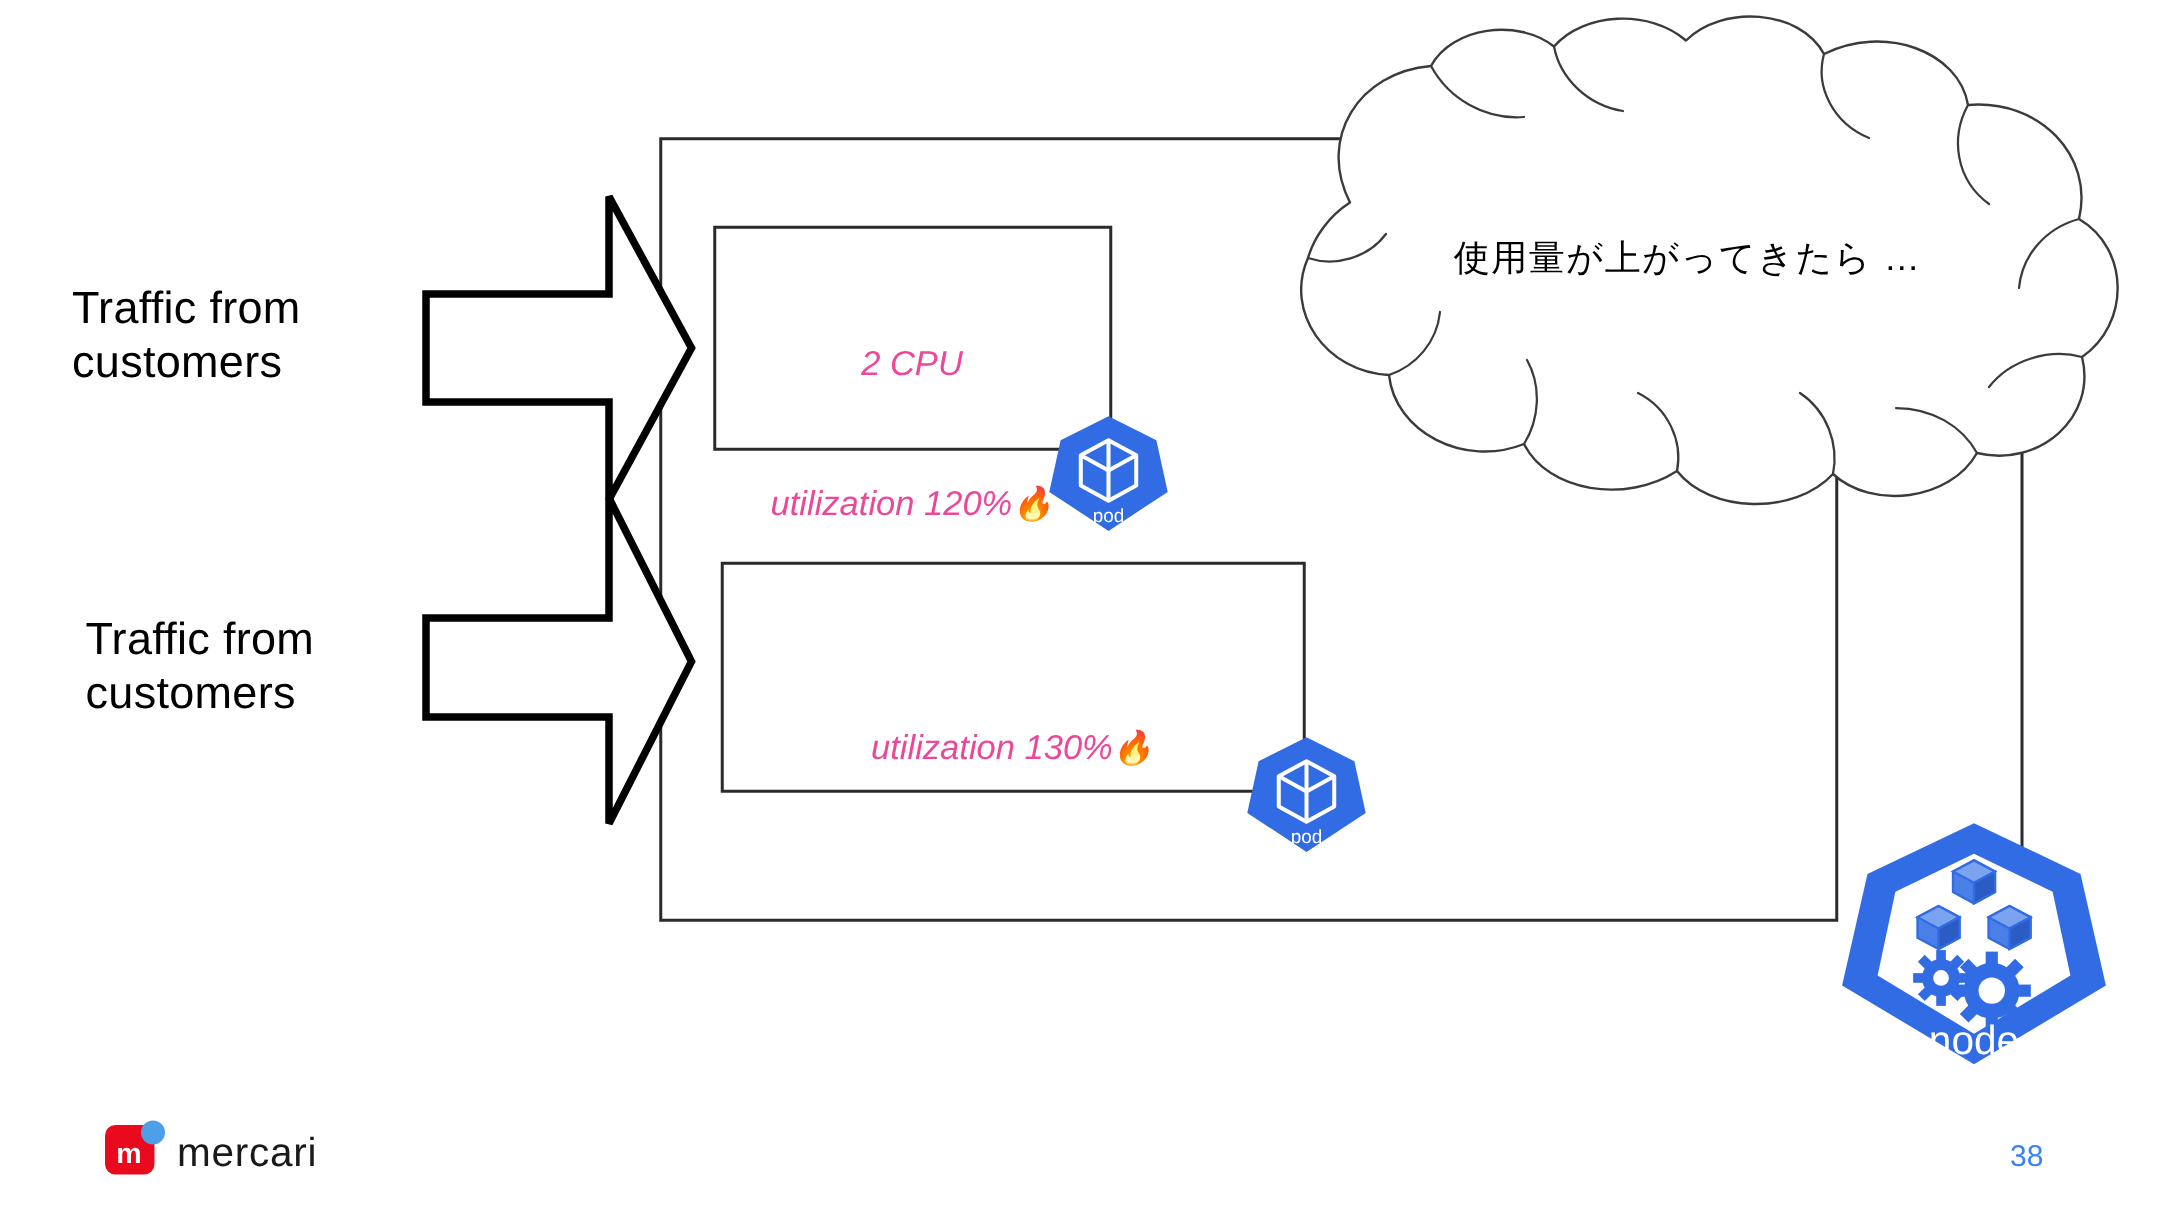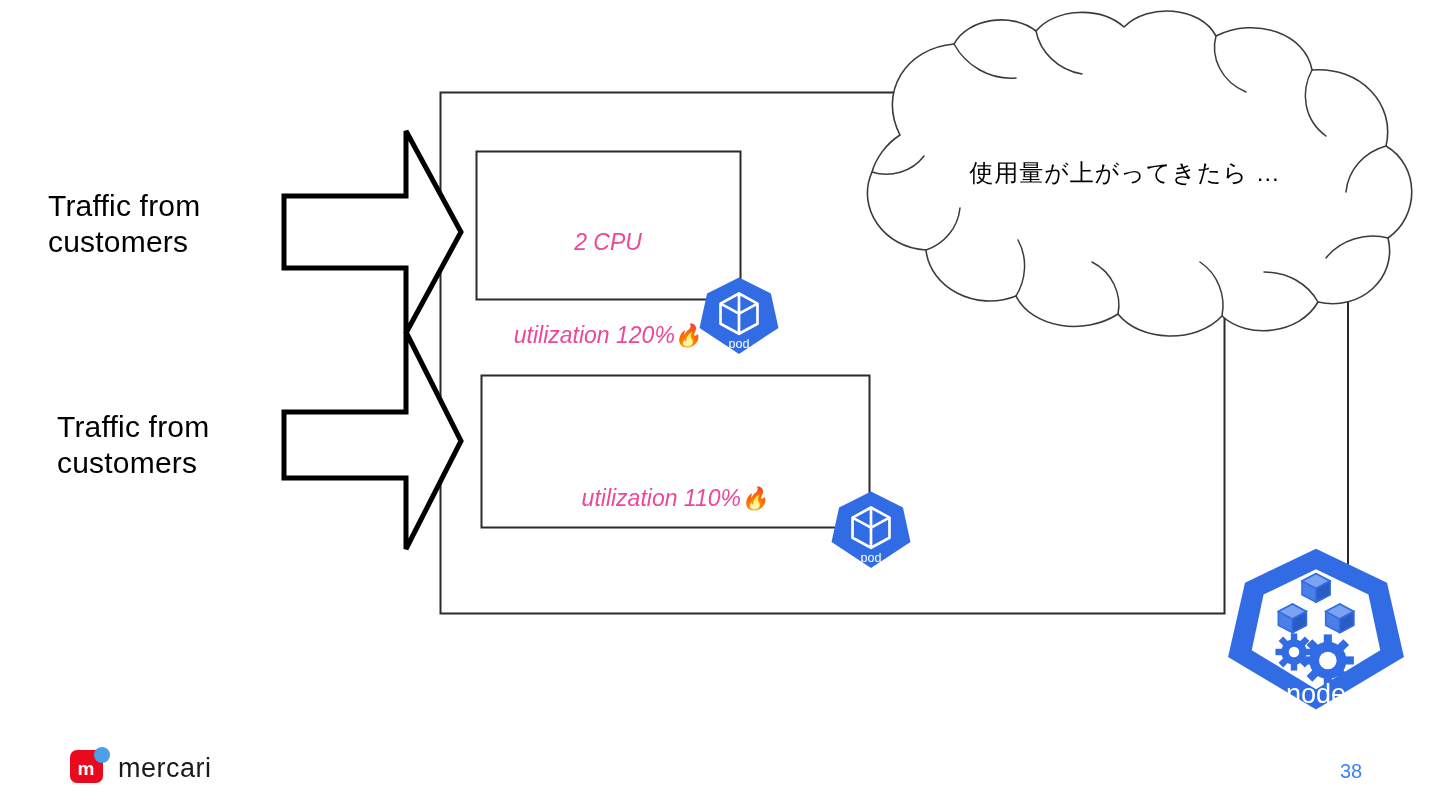--- a/index.html
+++ b/index.html
@@ -131,21 +131,21 @@
 
   <div class="abs pod-text" id="pod-text-1">
     <div>2 CPU</div>
     <div>
       <span>utilization 120%</span><span class="fire">🔥</span>
     </div>
   </div>
 
   <div class="abs pod-text" id="pod-text-2">
     <div>
-      <span>utilization 110%</span><span class="fire">🔥</span>
+      <span>utilization 130%</span><span class="fire">🔥</span>
     </div>
   </div>
 
   <div class="abs" id="cloud-text">使用量が上がってきたら …</div>
 
   <svg class="abs pod-badge" id="pod-badge-1" viewBox="0 0 100 100">
     <polygon points="50,3 88,22 97,63 50,94 3,63 12,22" fill="#326ce5"></polygon>
     <g fill="none" stroke="#ffffff" stroke-width="3.2" stroke-linejoin="round">
       <polygon points="50,22 72,34 72,58 50,70 28,58 28,34"></polygon>
       <line x1="50" y1="22" x2="50" y2="46"></line>

